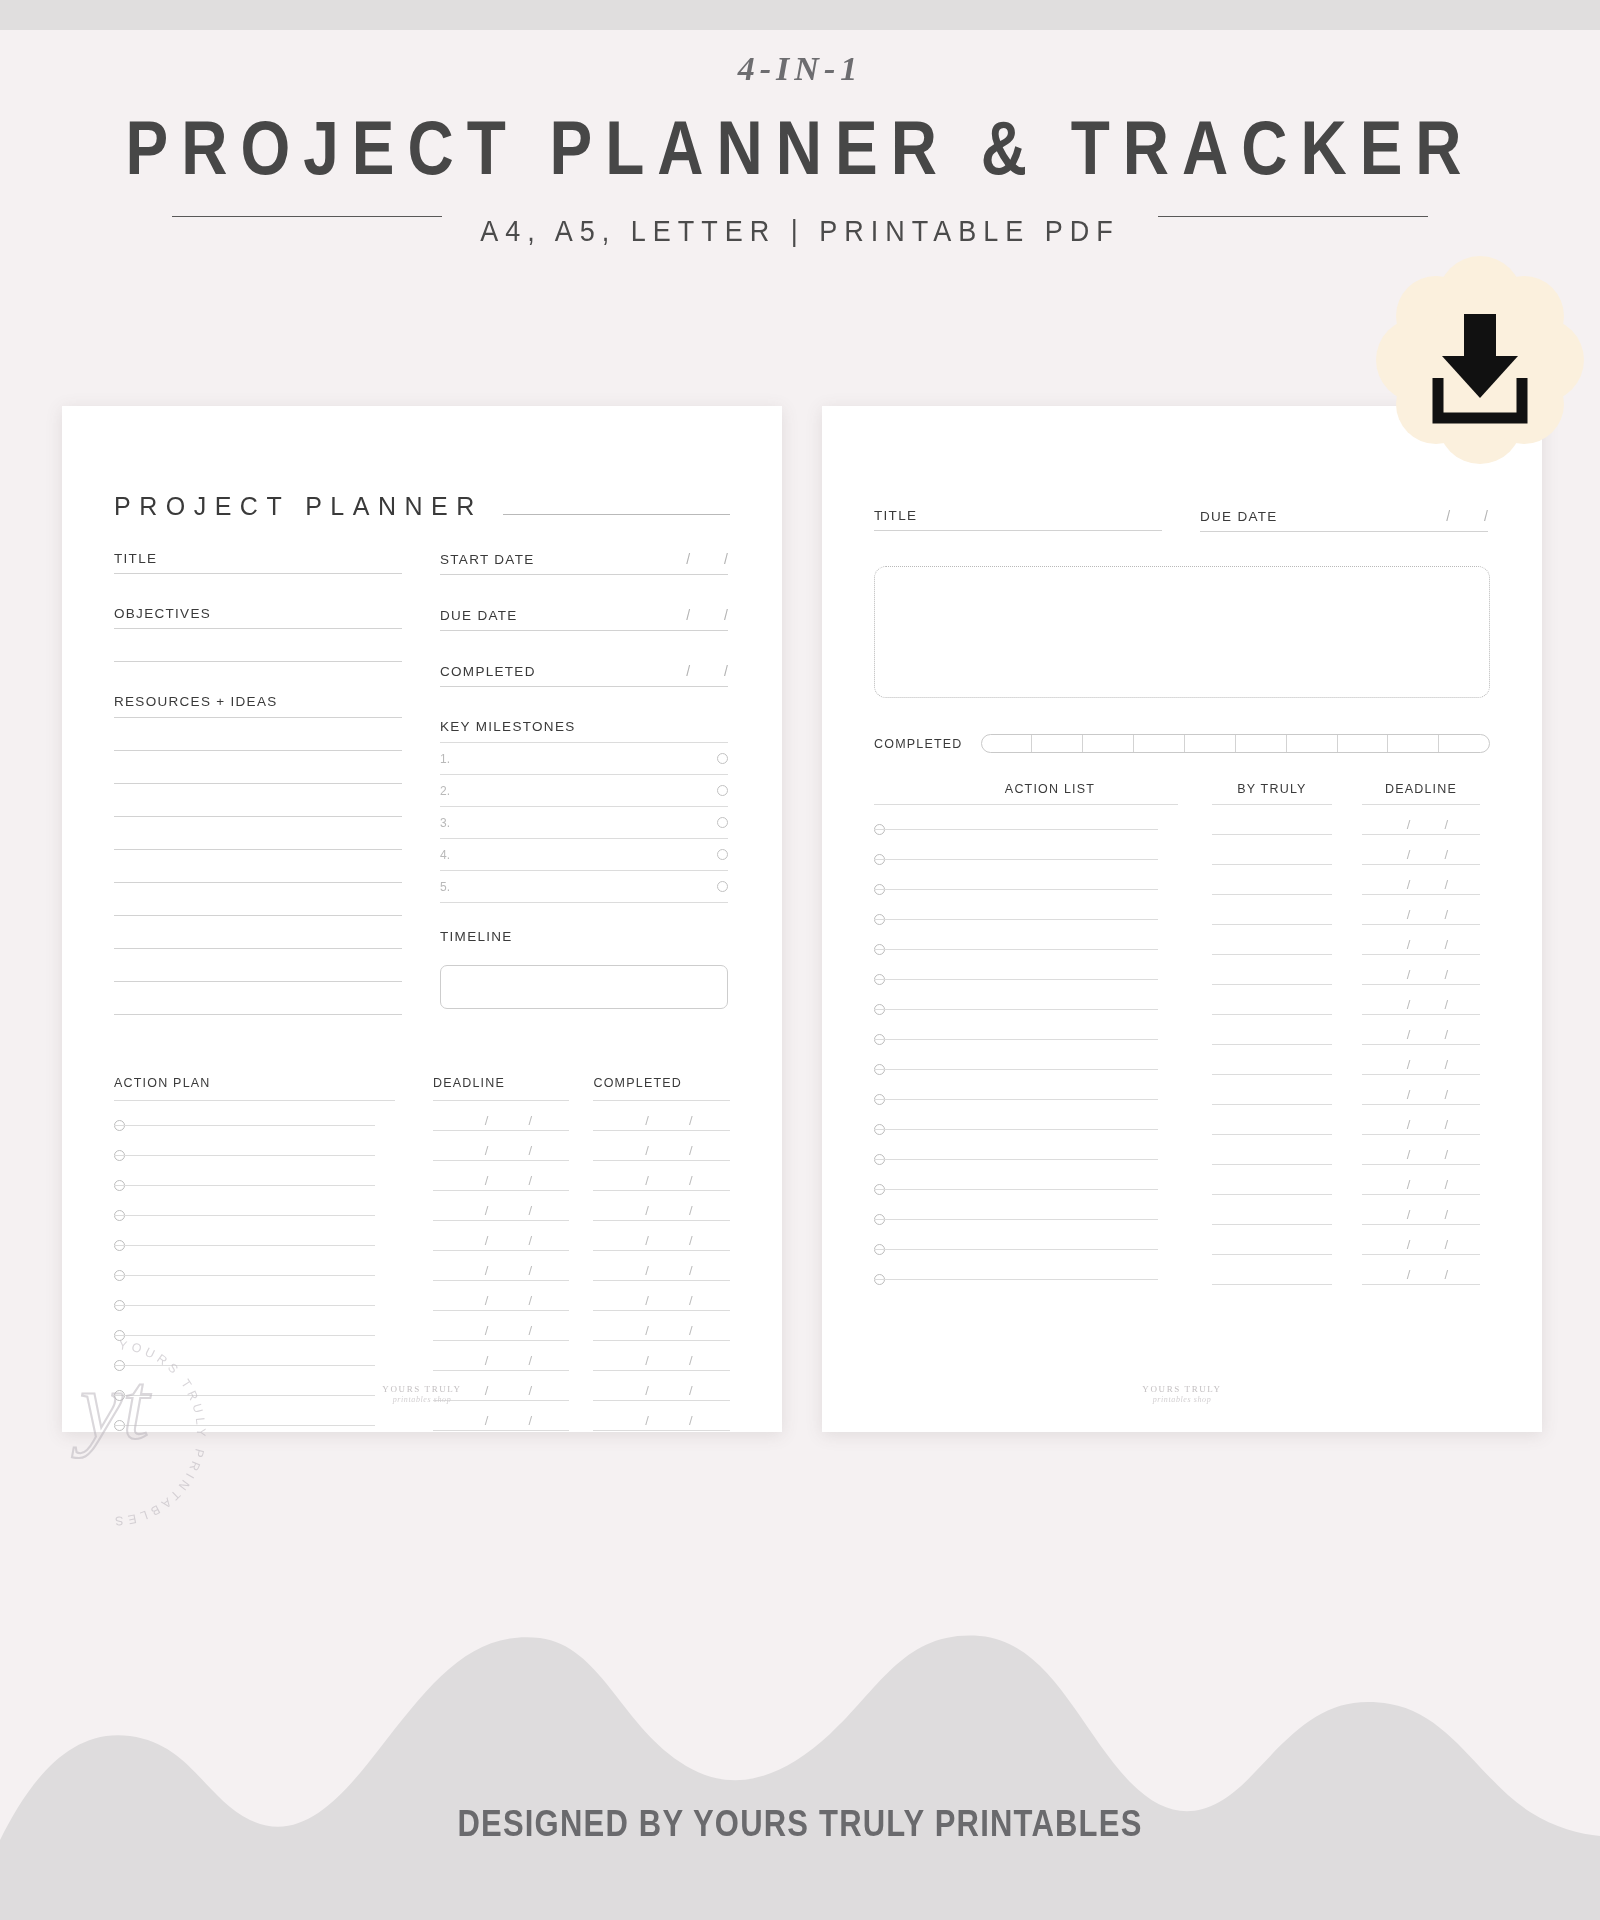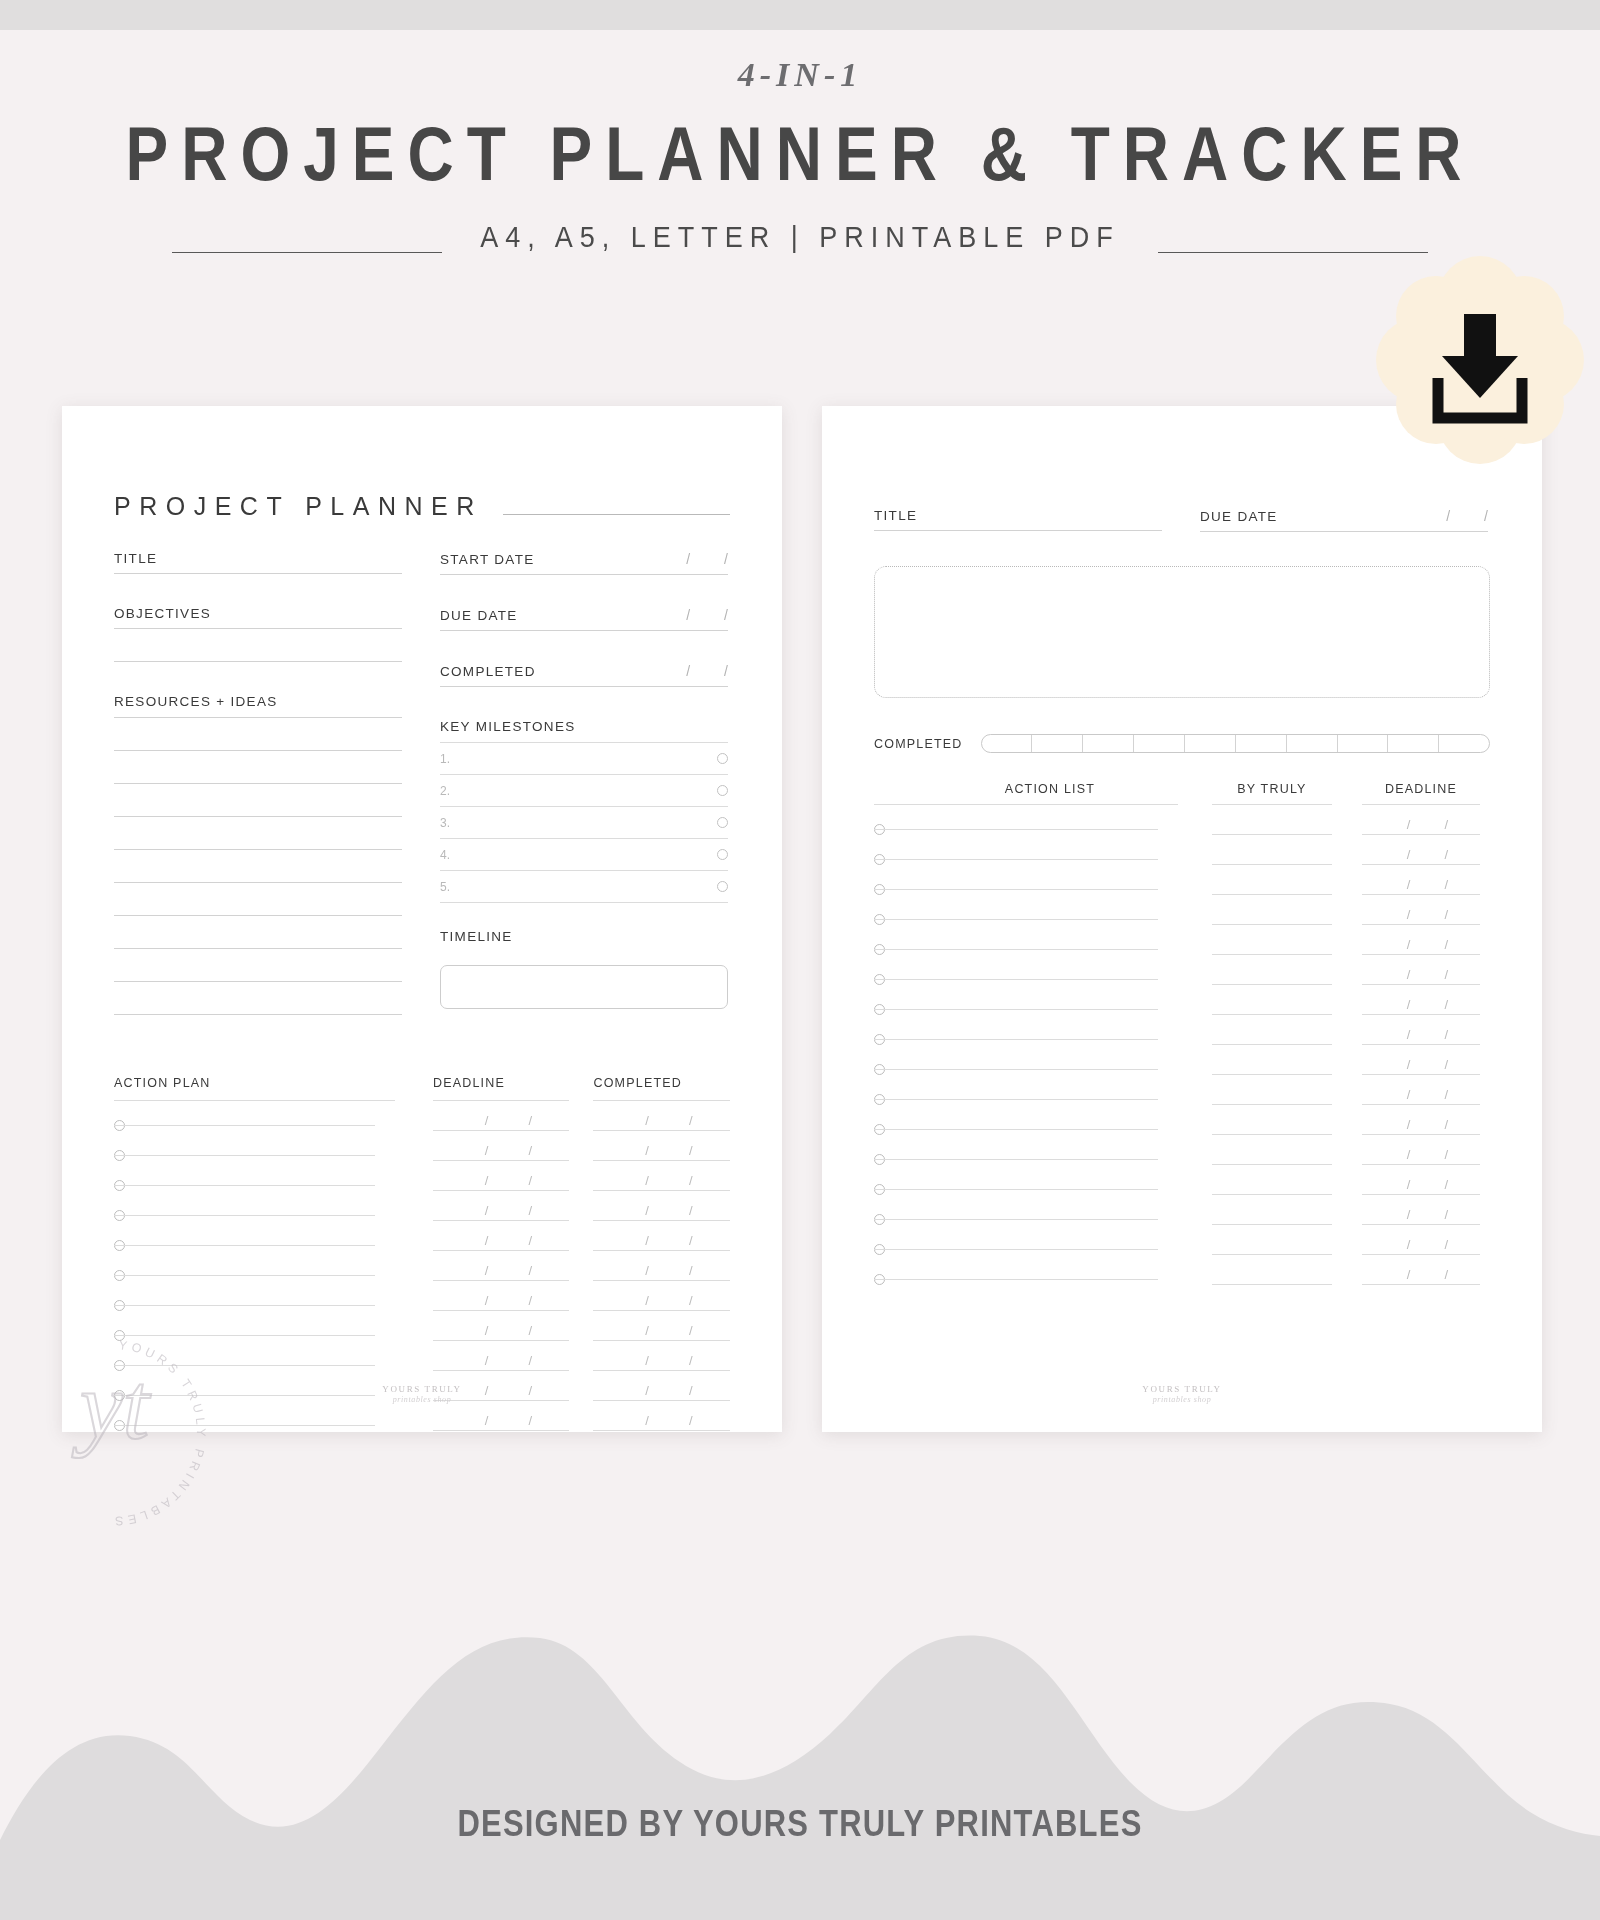--- a/index.html
+++ b/index.html
@@ -8,34 +8,34 @@
     font-family: "Liberation Sans", sans-serif;
     background: #f5f1f2;
     overflow: hidden;
   }
   .page { position: relative; width: 1600px; height: 1920px; background: #f5f1f2; }
 
   
   .top-strip { position: absolute; left:0; top:0; width:1600px; height:30px; background:#e0dede; }
 
   
-  .header { position: absolute; left:0; top:26px; width:1600px; height:220px; text-align:center; }
+  .header { position: absolute; left:0; top:20px; width:1600px; height:220px; text-align:center; }
   .kicker {
     font-family: "Liberation Serif", serif;
     font-style: italic; font-weight: 700;
     font-size: 34px; letter-spacing: 5px; color:#6d6d70;
     margin-top: 30px;
   }
   .main-title {
     font-family: "Liberation Sans", sans-serif;
     font-weight: 700; font-size: 64px; letter-spacing: 13px;
     color:#474747; margin-top: 16px; transform: scaleY(1.18); transform-origin: center top;
   }
   .subline-wrap {
-    display:flex; align-items:flex-end; justify-content:center; gap:38px;
+    display:flex; align-items:flex-start; justify-content:center; gap:38px;
     margin-top: 38px; padding: 0 10px;
   }
   .subline-rule { height:1px; background:#585858; flex:1 1 auto; max-width:270px; }
   .subline {
     font-size: 27px; letter-spacing: 7px; color:#4b4b4b; font-weight:400;
     transform: scaleY(1.12); white-space:nowrap;
   }
 
   
   .sheet {

